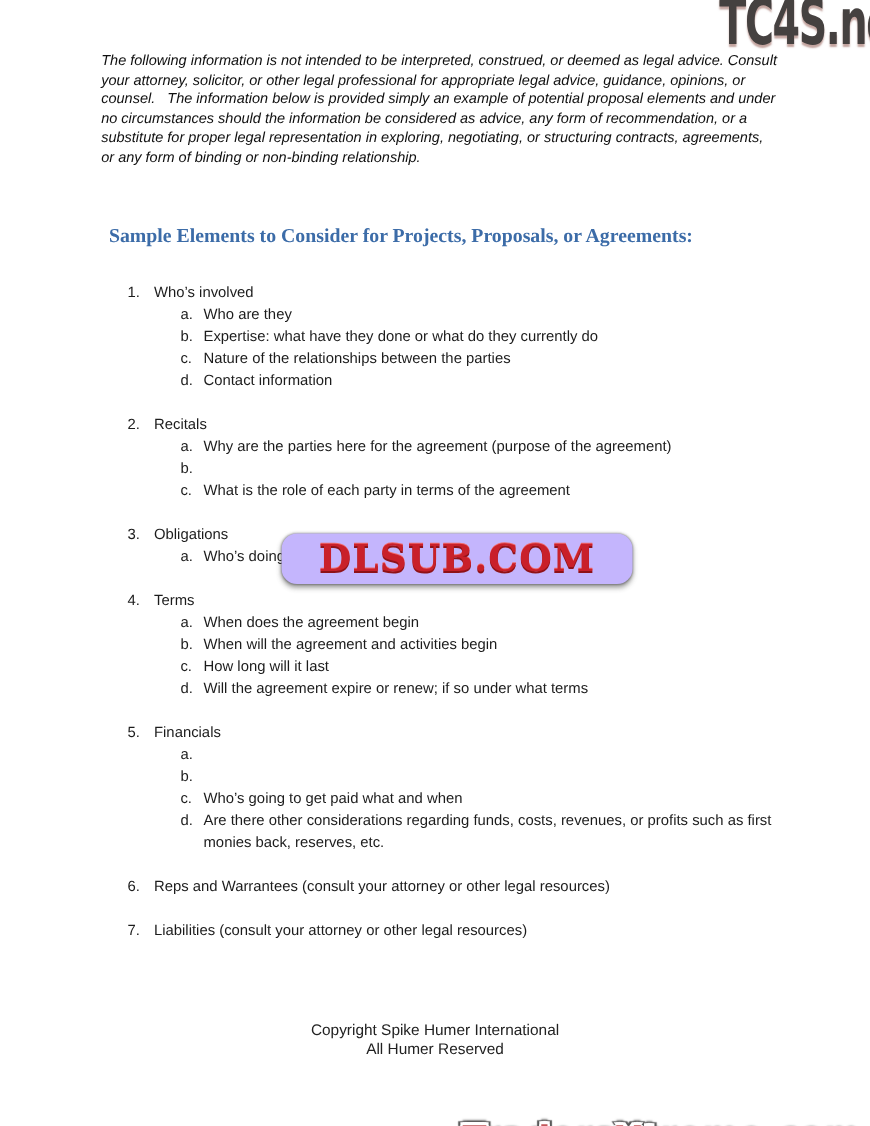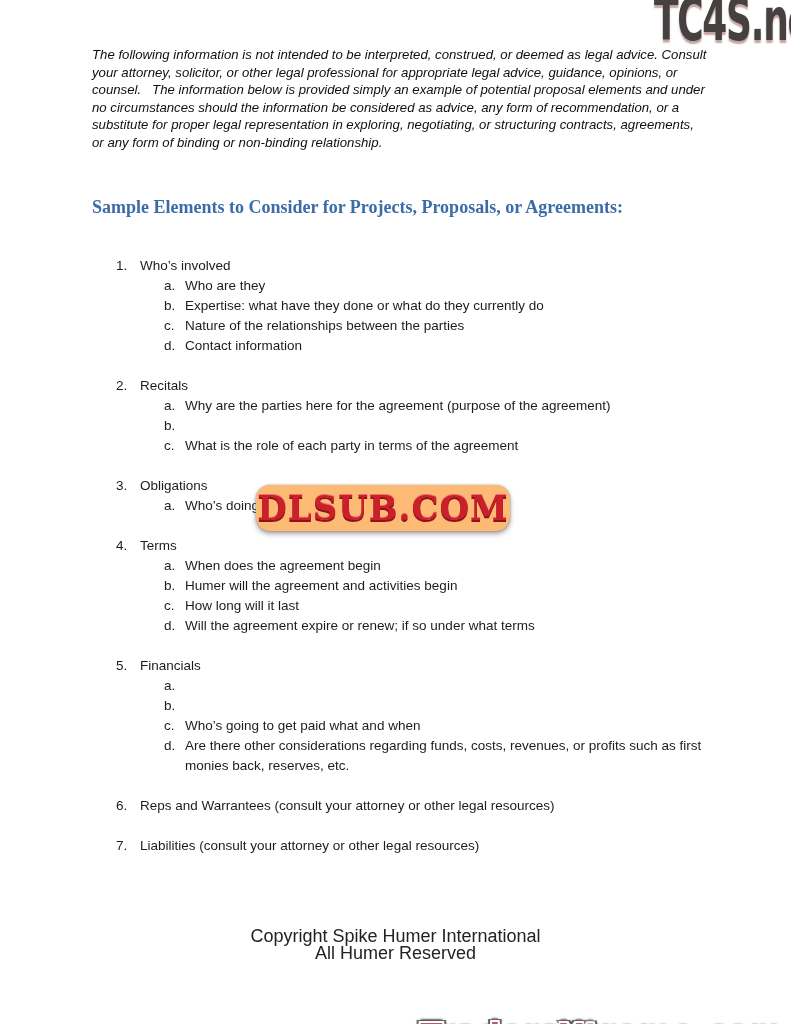--- a/index.html
+++ b/index.html
@@ -42,21 +42,21 @@
     font-style: italic;
     color: #0f0f0f;
     white-space: pre-wrap;
   }
 
   
   .heading {
     position: absolute;
     left: 92px;
     top: 197px;
-    margin: 0;
+    margin: 7px;
     font-family: "Liberation Serif", serif;
     font-weight: bold;
     font-size: 18px;
     color: var(--heading-blue, #3C6CA8);
     white-space: nowrap;
   }
 
   
   .list {
     position: absolute;
@@ -72,23 +72,23 @@
   .num { margin-left: 116px; width: 24px; flex: 0 0 24px; }
   .itext { white-space: pre-wrap; }
   .srow .letter { margin-left: 164px; width: 21px; flex: 0 0 21px; }
   .stext { max-width: 562px; white-space: pre-wrap; }
 
   
   .watermark {
     position: absolute;
     left: 256px;
     top: 485px;
-    width: 254px;
+    width: 319px;
     height: 46px;
-    background: #fdba74;
+    background: #c4b5fd;
     border-radius: 14px;
     box-shadow: 0 3px 5px rgba(60,60,60,0.45), 0 0 2px rgba(90,90,90,0.55);
     display: flex;
     align-items: center;
     justify-content: center;
     font-family: "DejaVu Serif", serif;
     font-weight: bold;
     font-size: 34px;
     letter-spacing: 1px;
     color: var(--watermark-red, #C9202A);
@@ -96,21 +96,21 @@
     white-space: nowrap;
   }
 
   
   .footer {
     position: absolute;
     left: 0;
     top: 928px;
     width: 100%;
     text-align: center;
-    font-size: 18px;
+    font-size: 14px;
     line-height: 16.5px;
     color: #222222;
   }
 
   
   .bottom-logo {
     position: absolute;
     top: 977px;
     right: 8px;
     font-family: "DejaVu Sans", sans-serif;
@@ -195,21 +195,21 @@
         <div class="row">
           <span class="num">4.</span>
           <span class="itext">Terms</span>
         </div>
         <div class="row srow">
           <span class="letter">a.</span>
           <span class="stext">When does the agreement begin</span>
         </div>
         <div class="row srow">
           <span class="letter">b.</span>
-          <span class="stext">Humer will the agreement and activities begin</span>
+          <span class="stext">When will the agreement and activities begin</span>
         </div>
         <div class="row srow">
           <span class="letter">c.</span>
           <span class="stext">How long will it last</span>
         </div>
         <div class="row srow">
           <span class="letter">d.</span>
           <span class="stext">Will the agreement expire or renew; if so under what terms</span>
         </div>
       </div>

